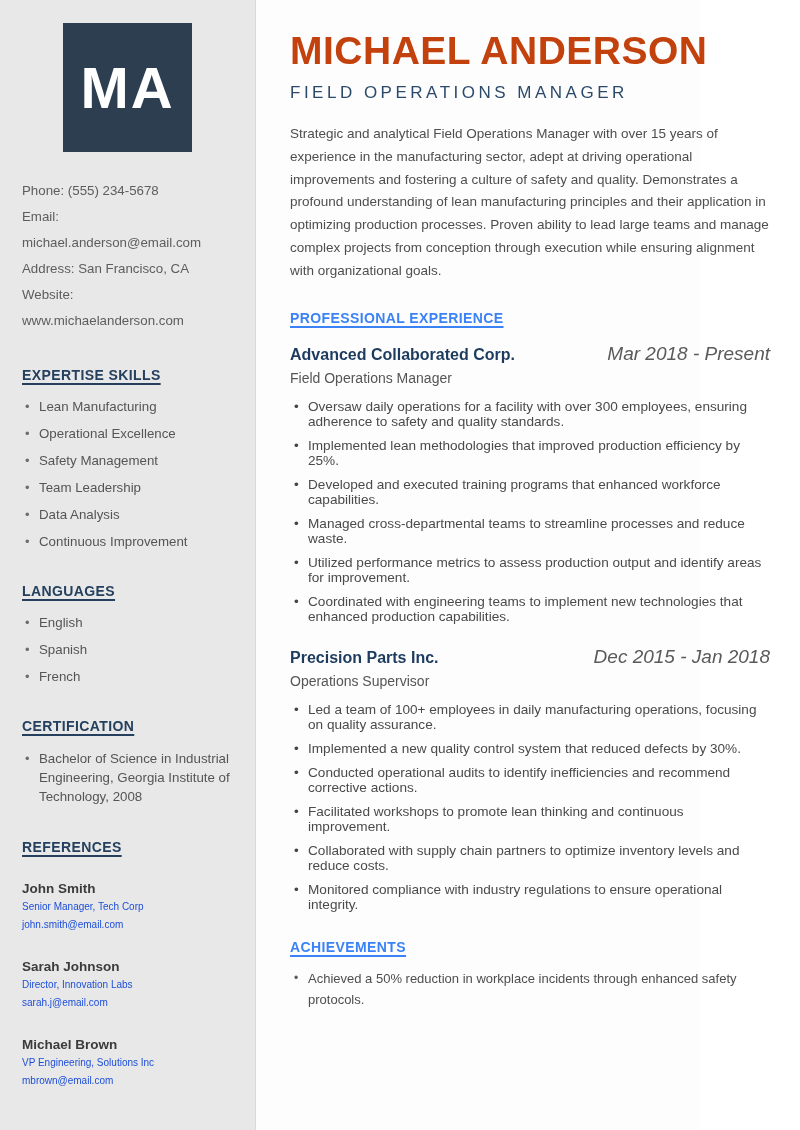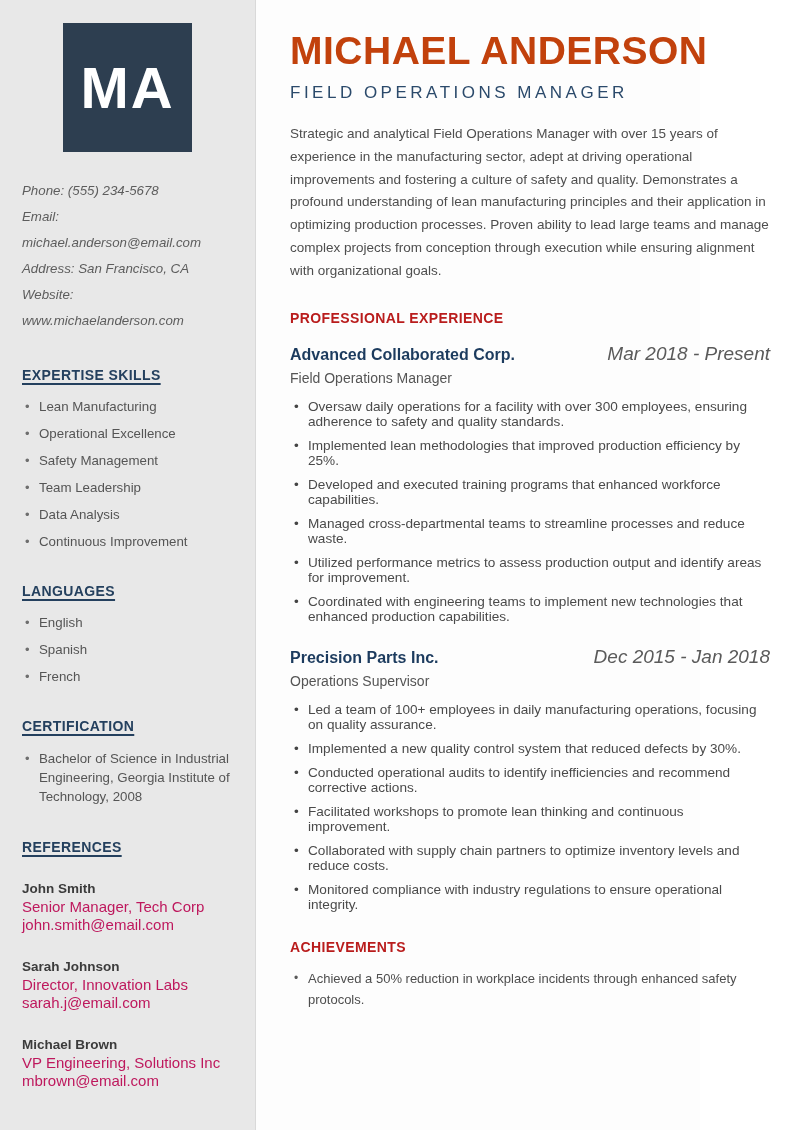--- a/index.html
+++ b/index.html
@@ -16,21 +16,21 @@
     position: absolute; left: 0; top: 0; width: 256px; height: 1130px;
     background: #e8e8e8; border-right: 1px solid #d9d9d9;
     padding: 0 22px;
   }
   .avatar {
     width: 129px; height: 129px; margin: 23px auto 0 auto;
     background: #2d3e50; color: #ffffff;
     display: flex; align-items: center; justify-content: center;
     font-size: 58px; font-weight: bold; letter-spacing: 2px;
   }
-  .contact { margin-top: 26px; font-style: italic; }
+  .contact { margin-top: 26px; }
   .contact-line { font-size: 13.3px; color: #5d5d5d; line-height: 26px; }
 
   .side-heading {
     margin-top: 33px;
     font-size: 14px; font-weight: bold; color: #24405e;
     letter-spacing: 0.4px;
     text-decoration: underline;
     text-underline-offset: 3px;
     text-decoration-thickness: 2px;
   }
@@ -41,43 +41,44 @@
     margin-bottom: 10px;
   }
   .side-list li::before {
     content: "•"; position: absolute; left: 3px; top: 0;
     color: #6e6e6e; font-size: 13px;
   }
   .side-list.cert li { line-height: 19px; }
 
   .ref-entry { margin-top: 24px; }
   .ref-name { font-size: 13.5px; font-weight: bold; color: #3b3b3b; line-height: 19px; }
-  .ref-role, .ref-email { font-size: 15px; color: #be185d; line-height: 17.5px; }
+  .ref-role, .ref-email { font-size: 10px; color: #1d4ed8; line-height: 17.5px; }
 
   
   .main {
     position: absolute; left: 257px; top: 0; width: 543px; height: 1130px;
     padding: 29px 32px 0 33px; background: transparent;
   }
   .name {
     font-size: 39px; font-weight: bold; color: #c2410c;
     letter-spacing: 0.5px; line-height: 44px;
   }
   .job-title {
     margin-top: 10px;
     font-size: 17px; color: #2b4a6b; letter-spacing: 3.5px; font-weight: 400;
   }
   .summary {
     margin-top: 20px; width: 480px;
     font-size: 13.5px; color: #4e4e4e; line-height: 22.8px;
   }
   .main-heading {
     margin-top: 27px;
-    font-size: 14px; font-weight: bold; color: #b91c1c;
+    font-size: 14px; font-weight: bold; color: #3b82f6;
     letter-spacing: 0.4px;
+    text-decoration: underline;
     text-underline-offset: 3px;
     text-decoration-thickness: 2px;
   }
   .job { margin-top: 17px; }
   .job + .job { margin-top: 22px; }
   .job-header { display: flex; justify-content: space-between; align-items: baseline; width: 480px; }
   .company { font-size: 16px; font-weight: bold; color: #1c3b5e; }
   .dates { font-size: 19px; font-style: italic; color: #5a5a5a; }
   .role { margin-top: 5px; font-size: 14px; color: #555555; }
 

